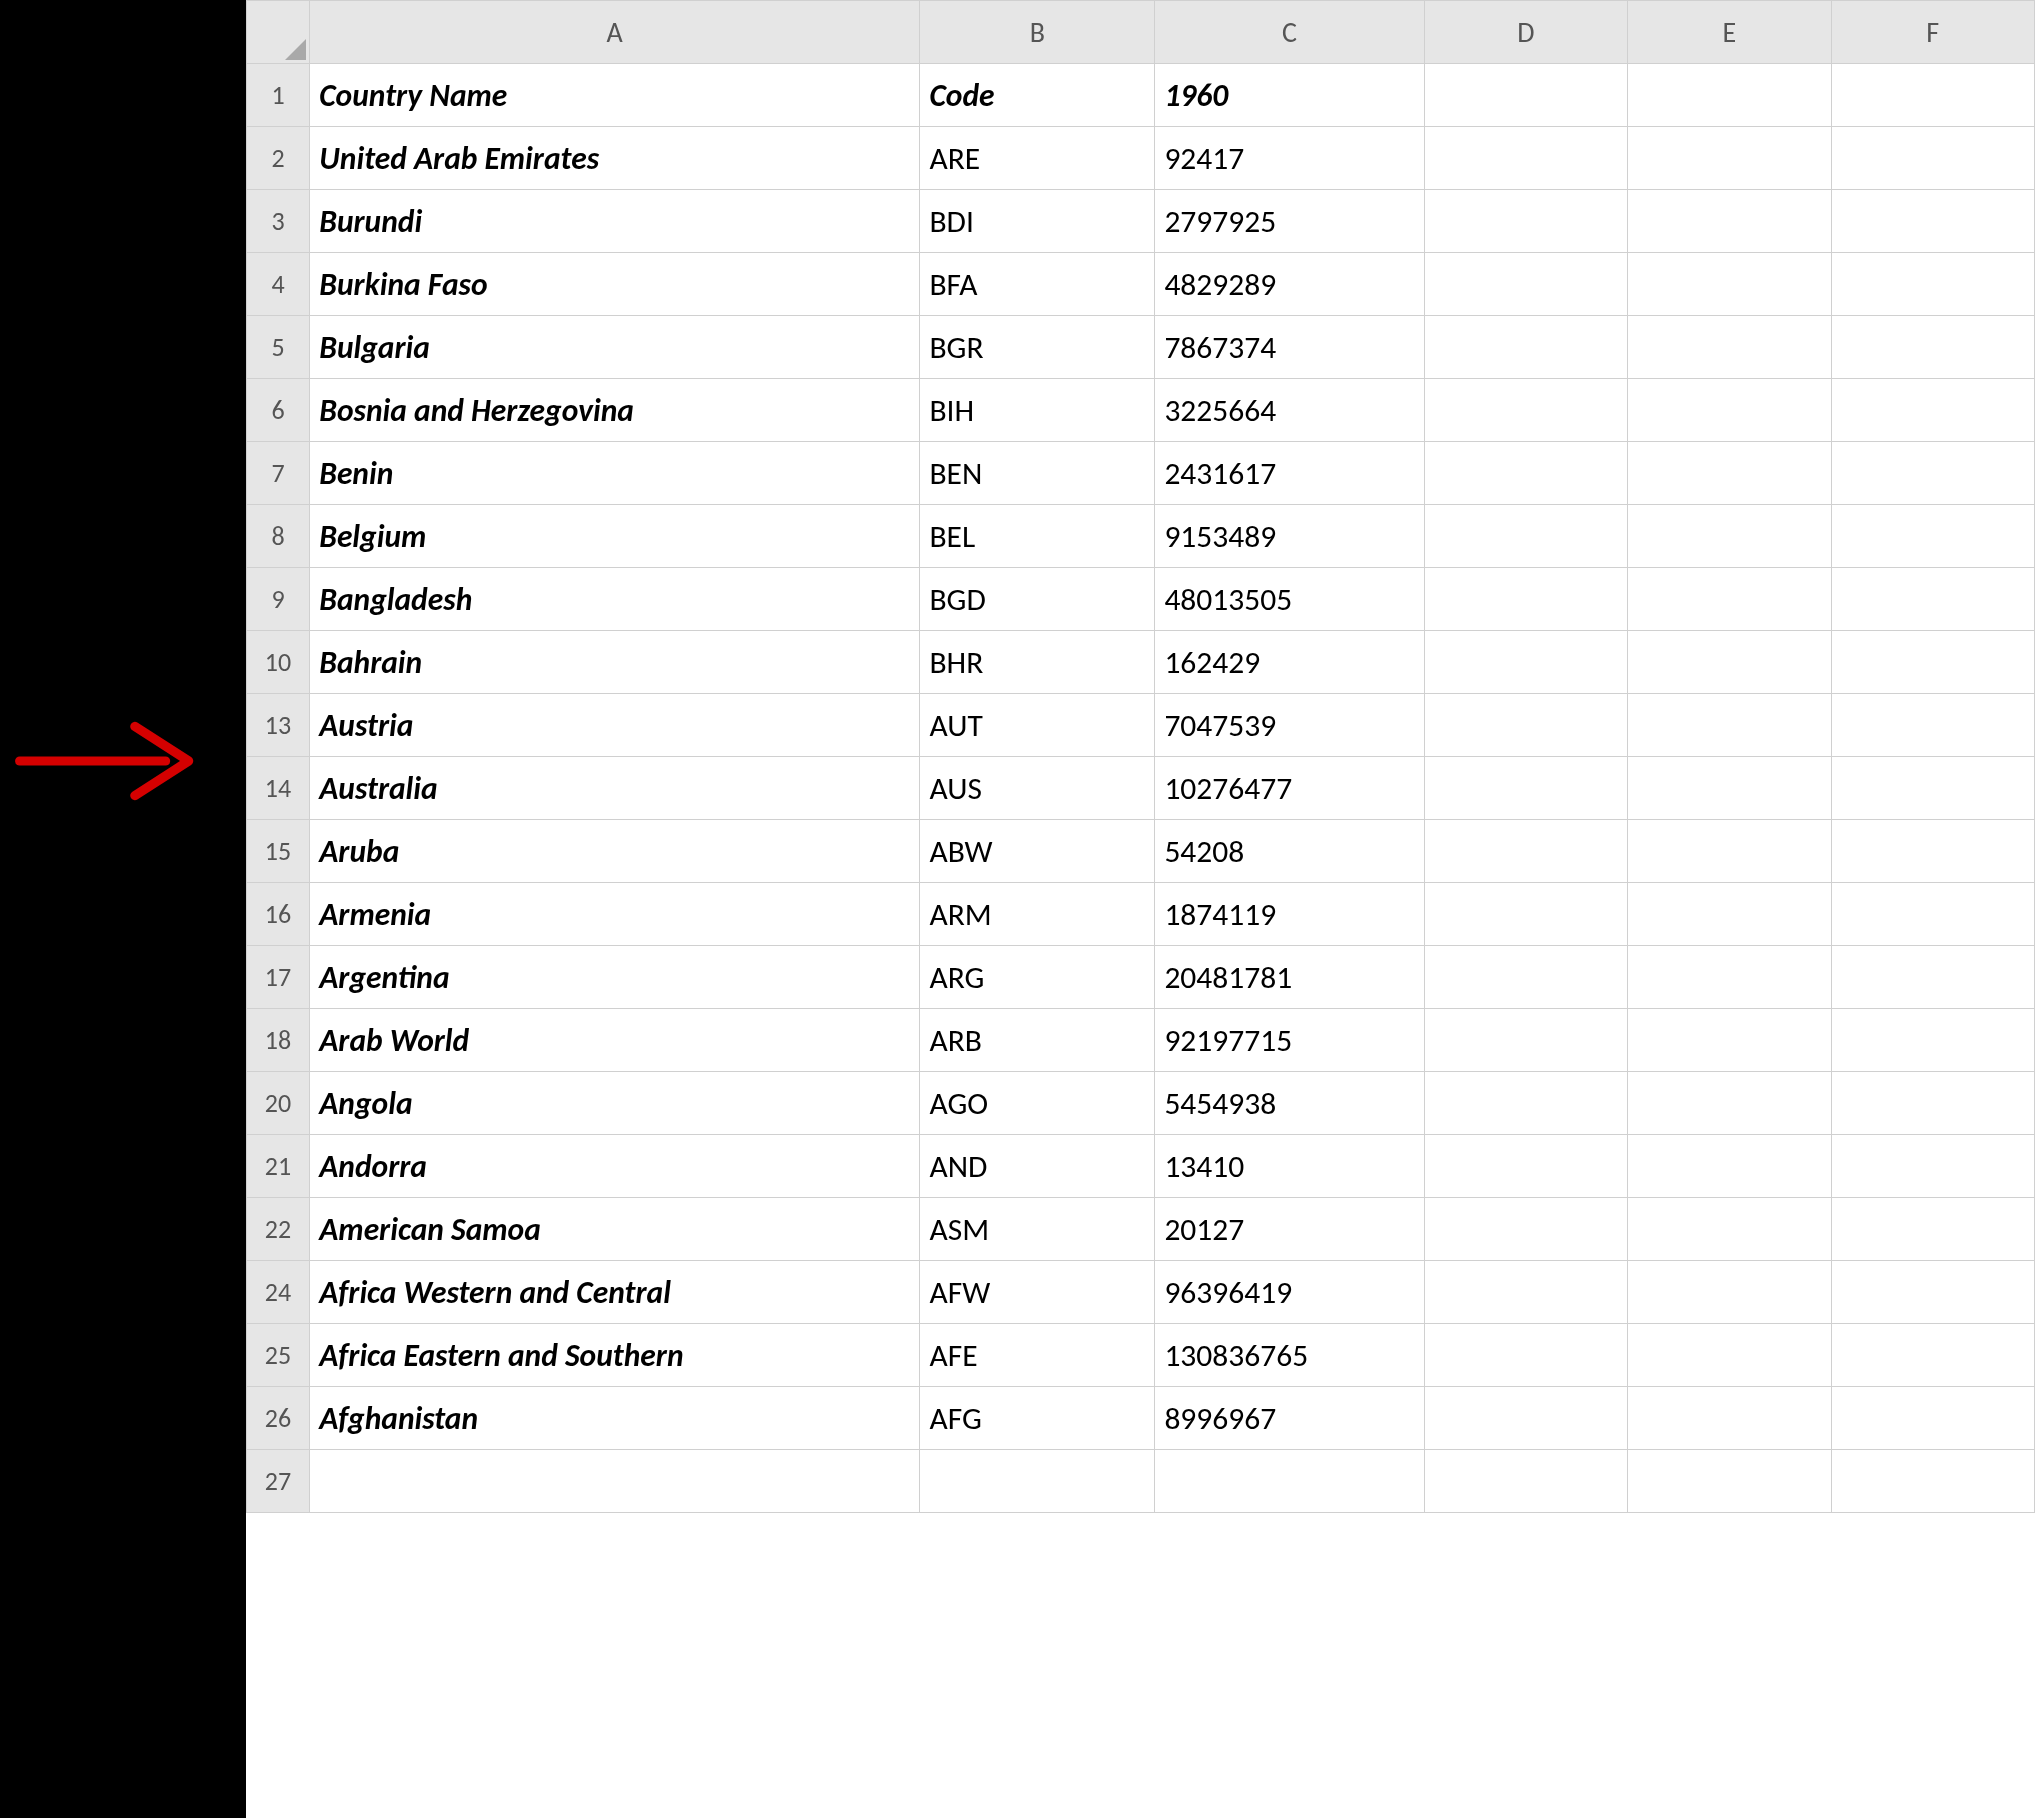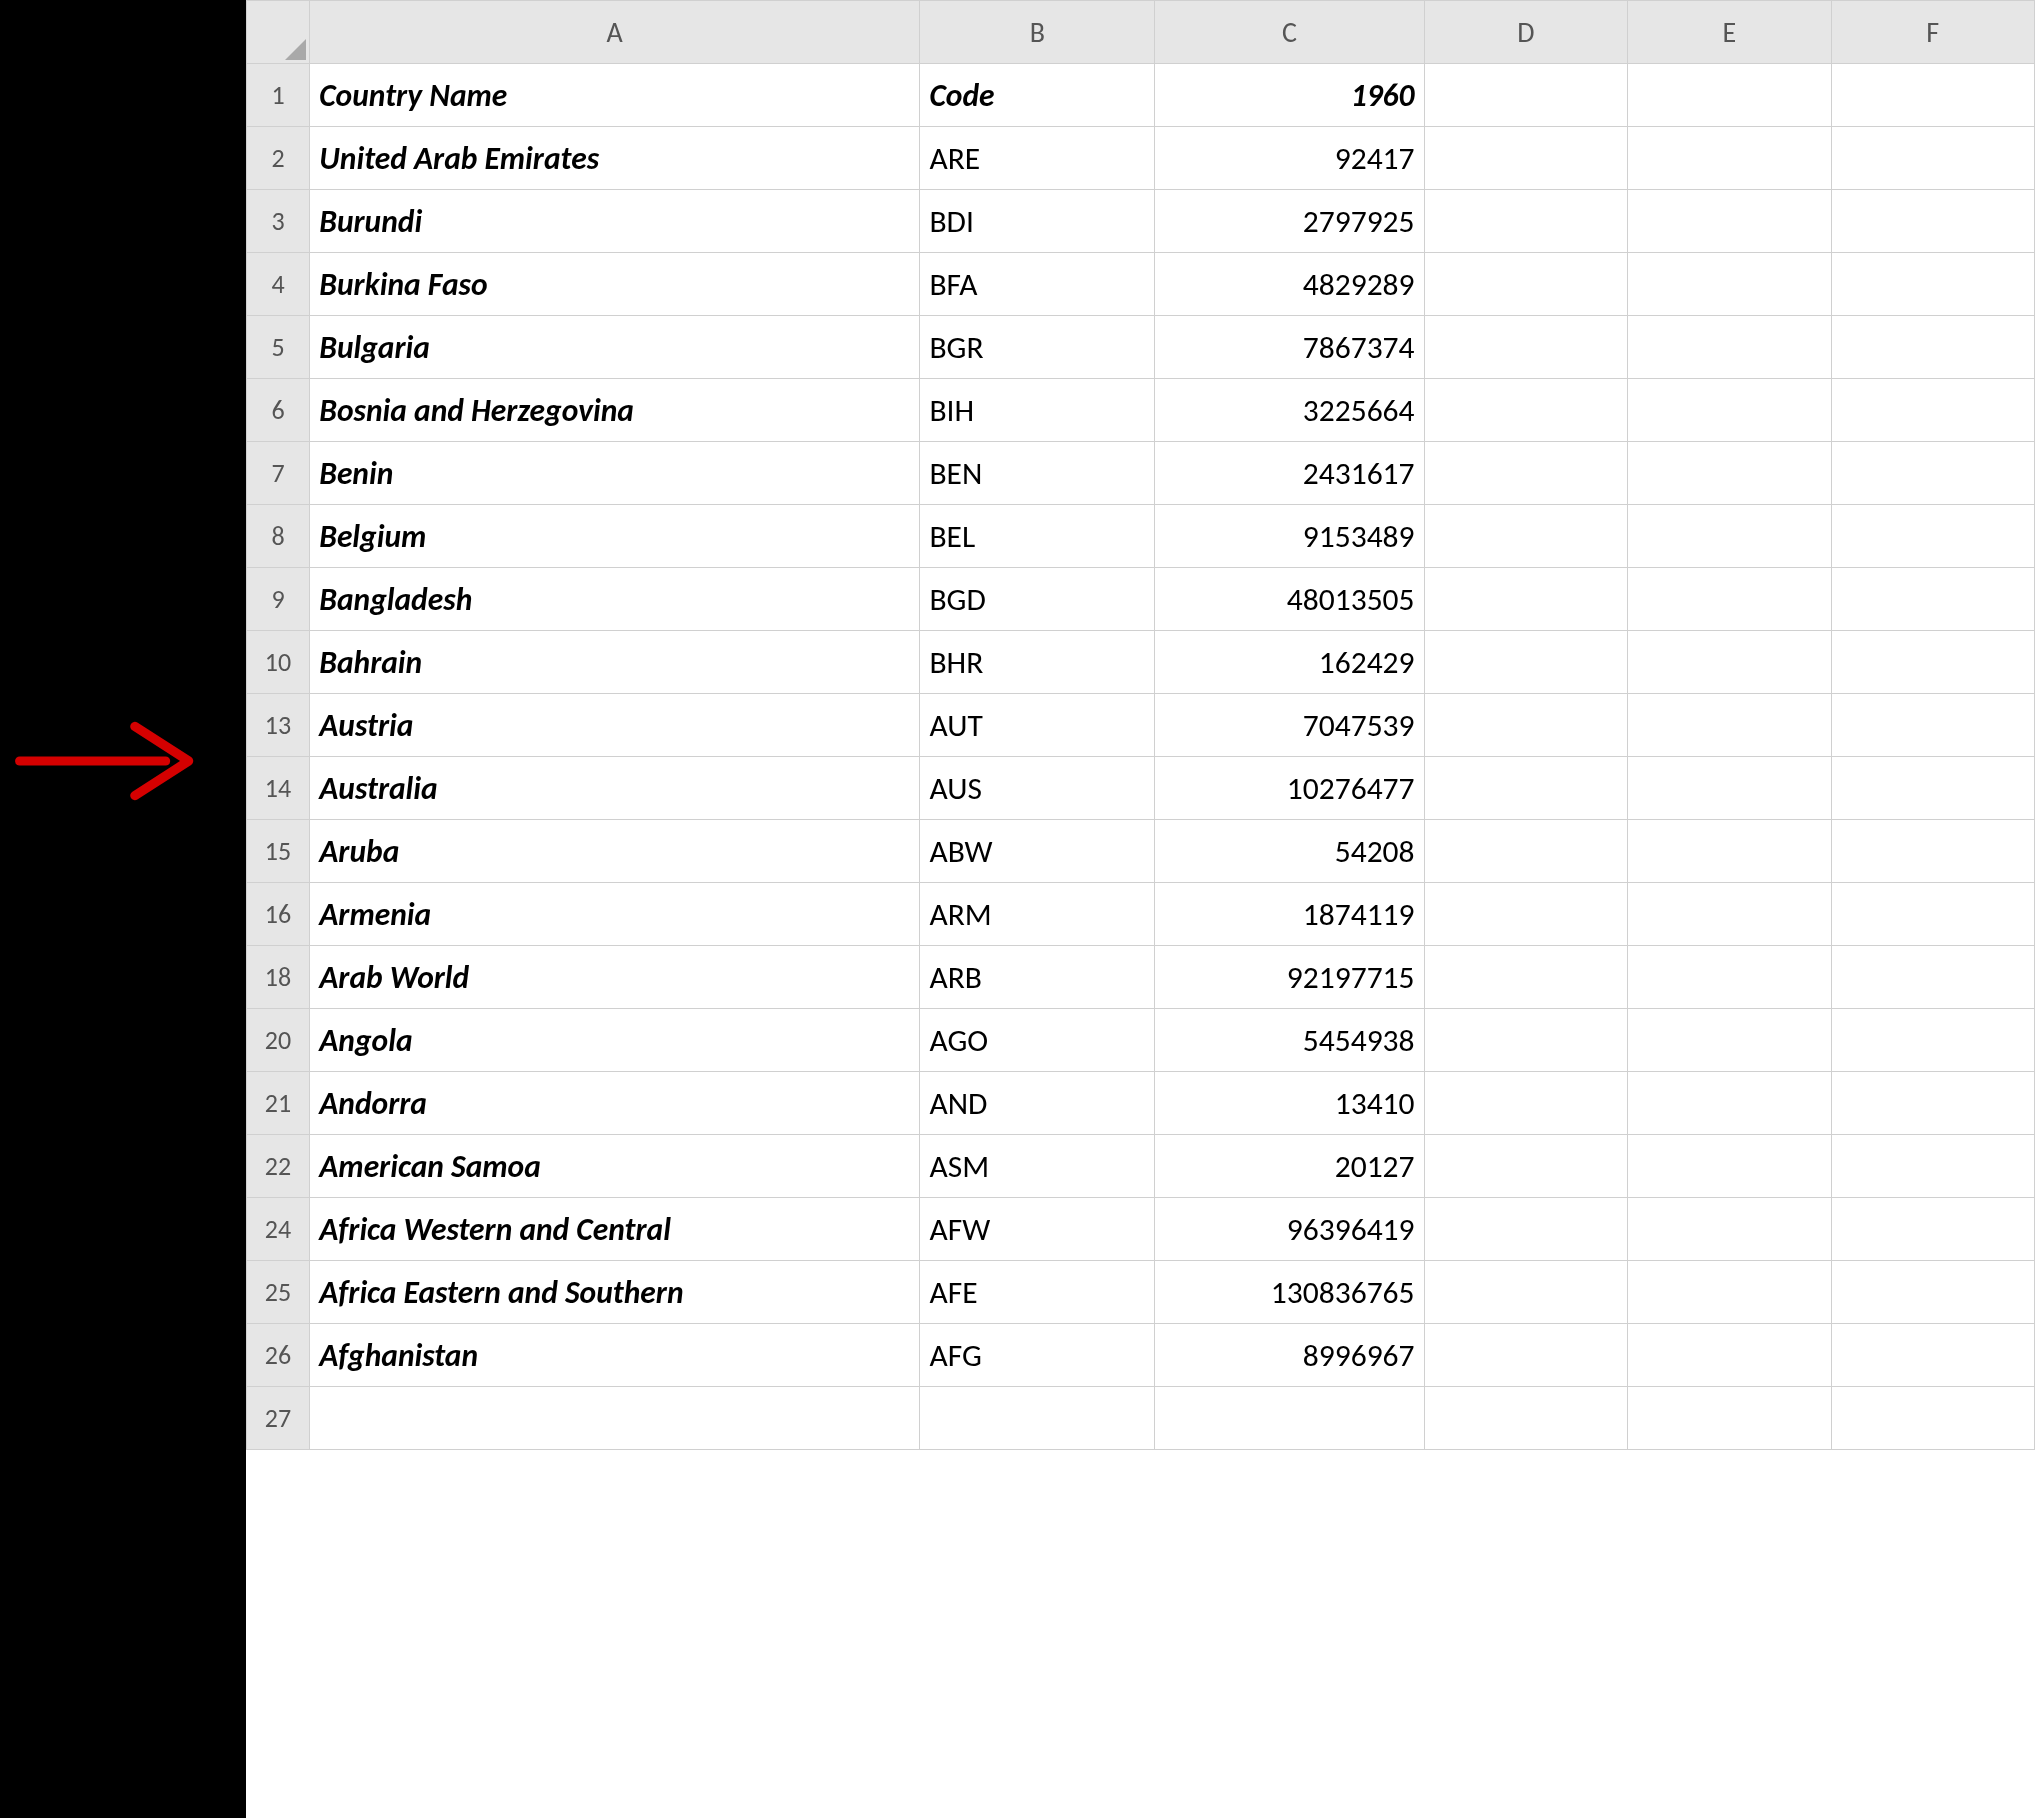--- a/index.html
+++ b/index.html
@@ -79,21 +79,21 @@
   }
   td.cell {
     background: #fff;
     font-size: 31.5px;
   }
   td.cell.bold {
     font-weight: 700;
     font-style: italic;
   }
   td.cell.right {
-    text-align: right;
+    text-align: left;
   }
   
   .col-A { width: 600px; }
   .col-B { width: 231px; }
   .col-C { width: 265px; }
   .col-D { width: 200px; }
   .col-E { width: 200px; }
   .col-F { width: 200px; }
 
   
@@ -261,20 +261,29 @@
           <tr>
             <th class="row-hdr">16</th>
             <td class="cell bold">Armenia</td>
             <td class="cell">ARM</td>
             <td class="cell right">1874119</td>
             <td class="cell"></td>
             <td class="cell"></td>
             <td class="cell"></td>
           </tr>
           <tr>
+            <th class="row-hdr">17</th>
+            <td class="cell bold">Argentina</td>
+            <td class="cell">ARG</td>
+            <td class="cell right">20481781</td>
+            <td class="cell"></td>
+            <td class="cell"></td>
+            <td class="cell"></td>
+          </tr>
+          <tr>
             <th class="row-hdr">18</th>
             <td class="cell bold">Arab World</td>
             <td class="cell">ARB</td>
             <td class="cell right">92197715</td>
             <td class="cell"></td>
             <td class="cell"></td>
             <td class="cell"></td>
           </tr>
           <tr>
             <th class="row-hdr">20</th>

